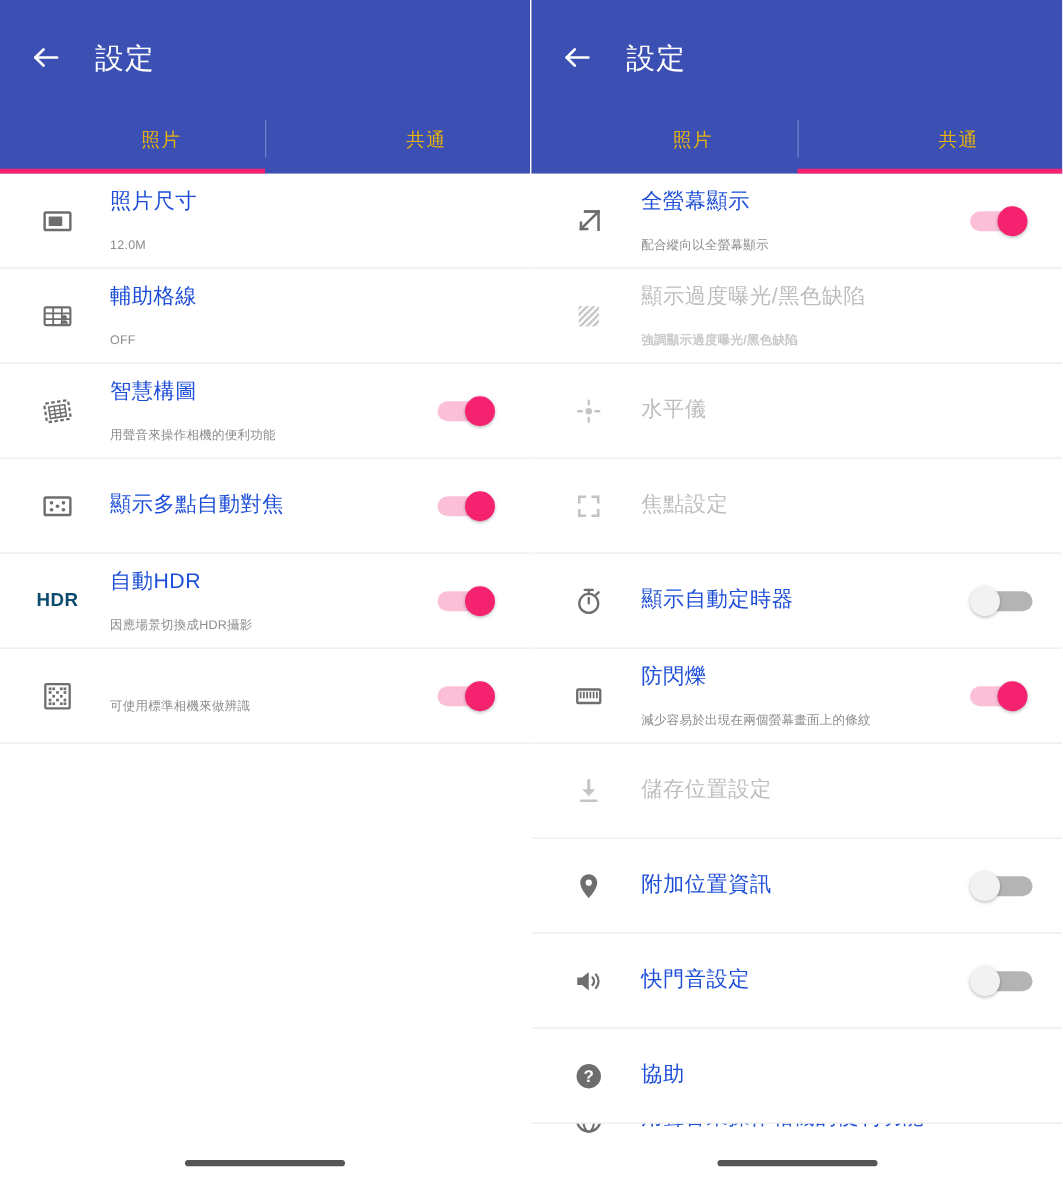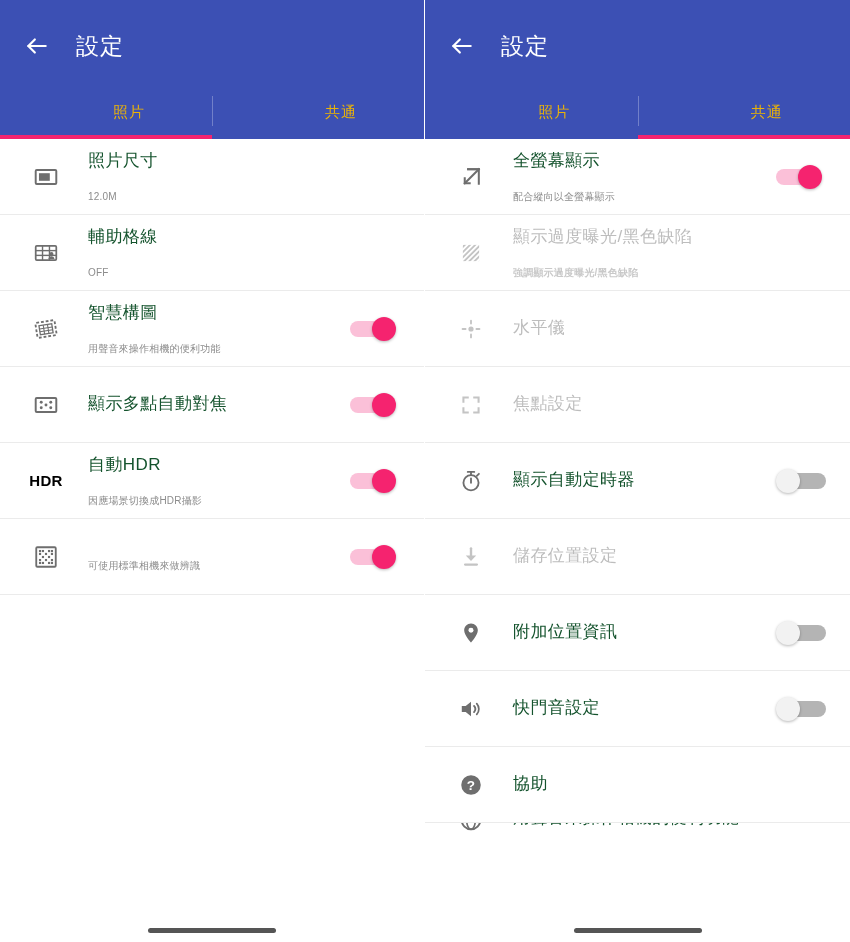--- a/index.html
+++ b/index.html
@@ -95,32 +95,32 @@
   .row.cut .icon-wrap,
   .row.cut .texts { transform: translateY(-16px); }
   .icon-wrap {
     flex: 0 0 56px;
     display: flex; align-items: center; justify-content: center;
     color: #6E6E6E;
   }
   .row.disabled .icon-wrap { color: #C4C4C4; }
   .icon-wrap svg { display: block; }
   .hdr-text {
-    font-size: 15px; font-weight: 700; color: #000000;
+    font-size: 15px; font-weight: 700; color: #0c4a6e;
     letter-spacing: 0.3px;
   }
   .texts {
     flex: 1 1 auto;
     margin-left: 14px;
     display: flex; flex-direction: column; justify-content: center;
     min-width: 0;
   }
   .title {
     font-size: 17px;
-    color: #14532d;
+    color: #1d4ed8;
     line-height: 1.35;
     letter-spacing: 0.4px;
     white-space: nowrap;
   }
   .row.disabled .title { color: #BDBDBD; }
   .subtitle {
     font-size: 10px;
     color: #8C8C8C;
     margin-top: 17px;
     line-height: 1.3;
@@ -403,20 +403,43 @@
             </svg>
           </div>
           <div class="texts">
             <div class="title">顯示自動定時器</div>
           </div>
           <div class="toggle off">
             <div class="track"></div>
             <div class="knob"></div>
           </div>
         </div>
+        <div class="row">
+          <div class="icon-wrap">
+            <svg width="26" height="26" viewBox="0 0 24 24">
+              <rect x="3.5" y="7" width="17" height="10" rx="0.8" fill="none" stroke="currentColor" stroke-width="1.7"></rect>
+              <g stroke="currentColor" stroke-width="1.3">
+                <line x1="6" y1="8.6" x2="6" y2="13.5"></line>
+                <line x1="8.4" y1="8.6" x2="8.4" y2="13.5"></line>
+                <line x1="10.8" y1="8.6" x2="10.8" y2="13.5"></line>
+                <line x1="13.2" y1="8.6" x2="13.2" y2="13.5"></line>
+                <line x1="15.6" y1="8.6" x2="15.6" y2="13.5"></line>
+                <line x1="18" y1="8.6" x2="18" y2="13.5"></line>
+              </g>
+            </svg>
+          </div>
+          <div class="texts">
+            <div class="title">防閃爍</div>
+            <div class="subtitle">減少容易於出現在兩個螢幕畫面上的條紋</div>
+          </div>
+          <div class="toggle on">
+            <div class="track"></div>
+            <div class="knob"></div>
+          </div>
+        </div>
         <div class="row disabled">
           <div class="icon-wrap">
             <svg width="26" height="26" viewBox="0 0 24 24">
               <path d="M12 4 L12 13.5" stroke="currentColor" stroke-width="2.2" stroke-linecap="round"></path>
               <path d="M7.2 10.5 L12 15.6 L16.8 10.5 Z" fill="currentColor"></path>
               <line x1="6.5" y1="19" x2="17.5" y2="19" stroke="currentColor" stroke-width="2" stroke-linecap="round"></line>
             </svg>
           </div>
           <div class="texts">
             <div class="title">儲存位置設定</div>

